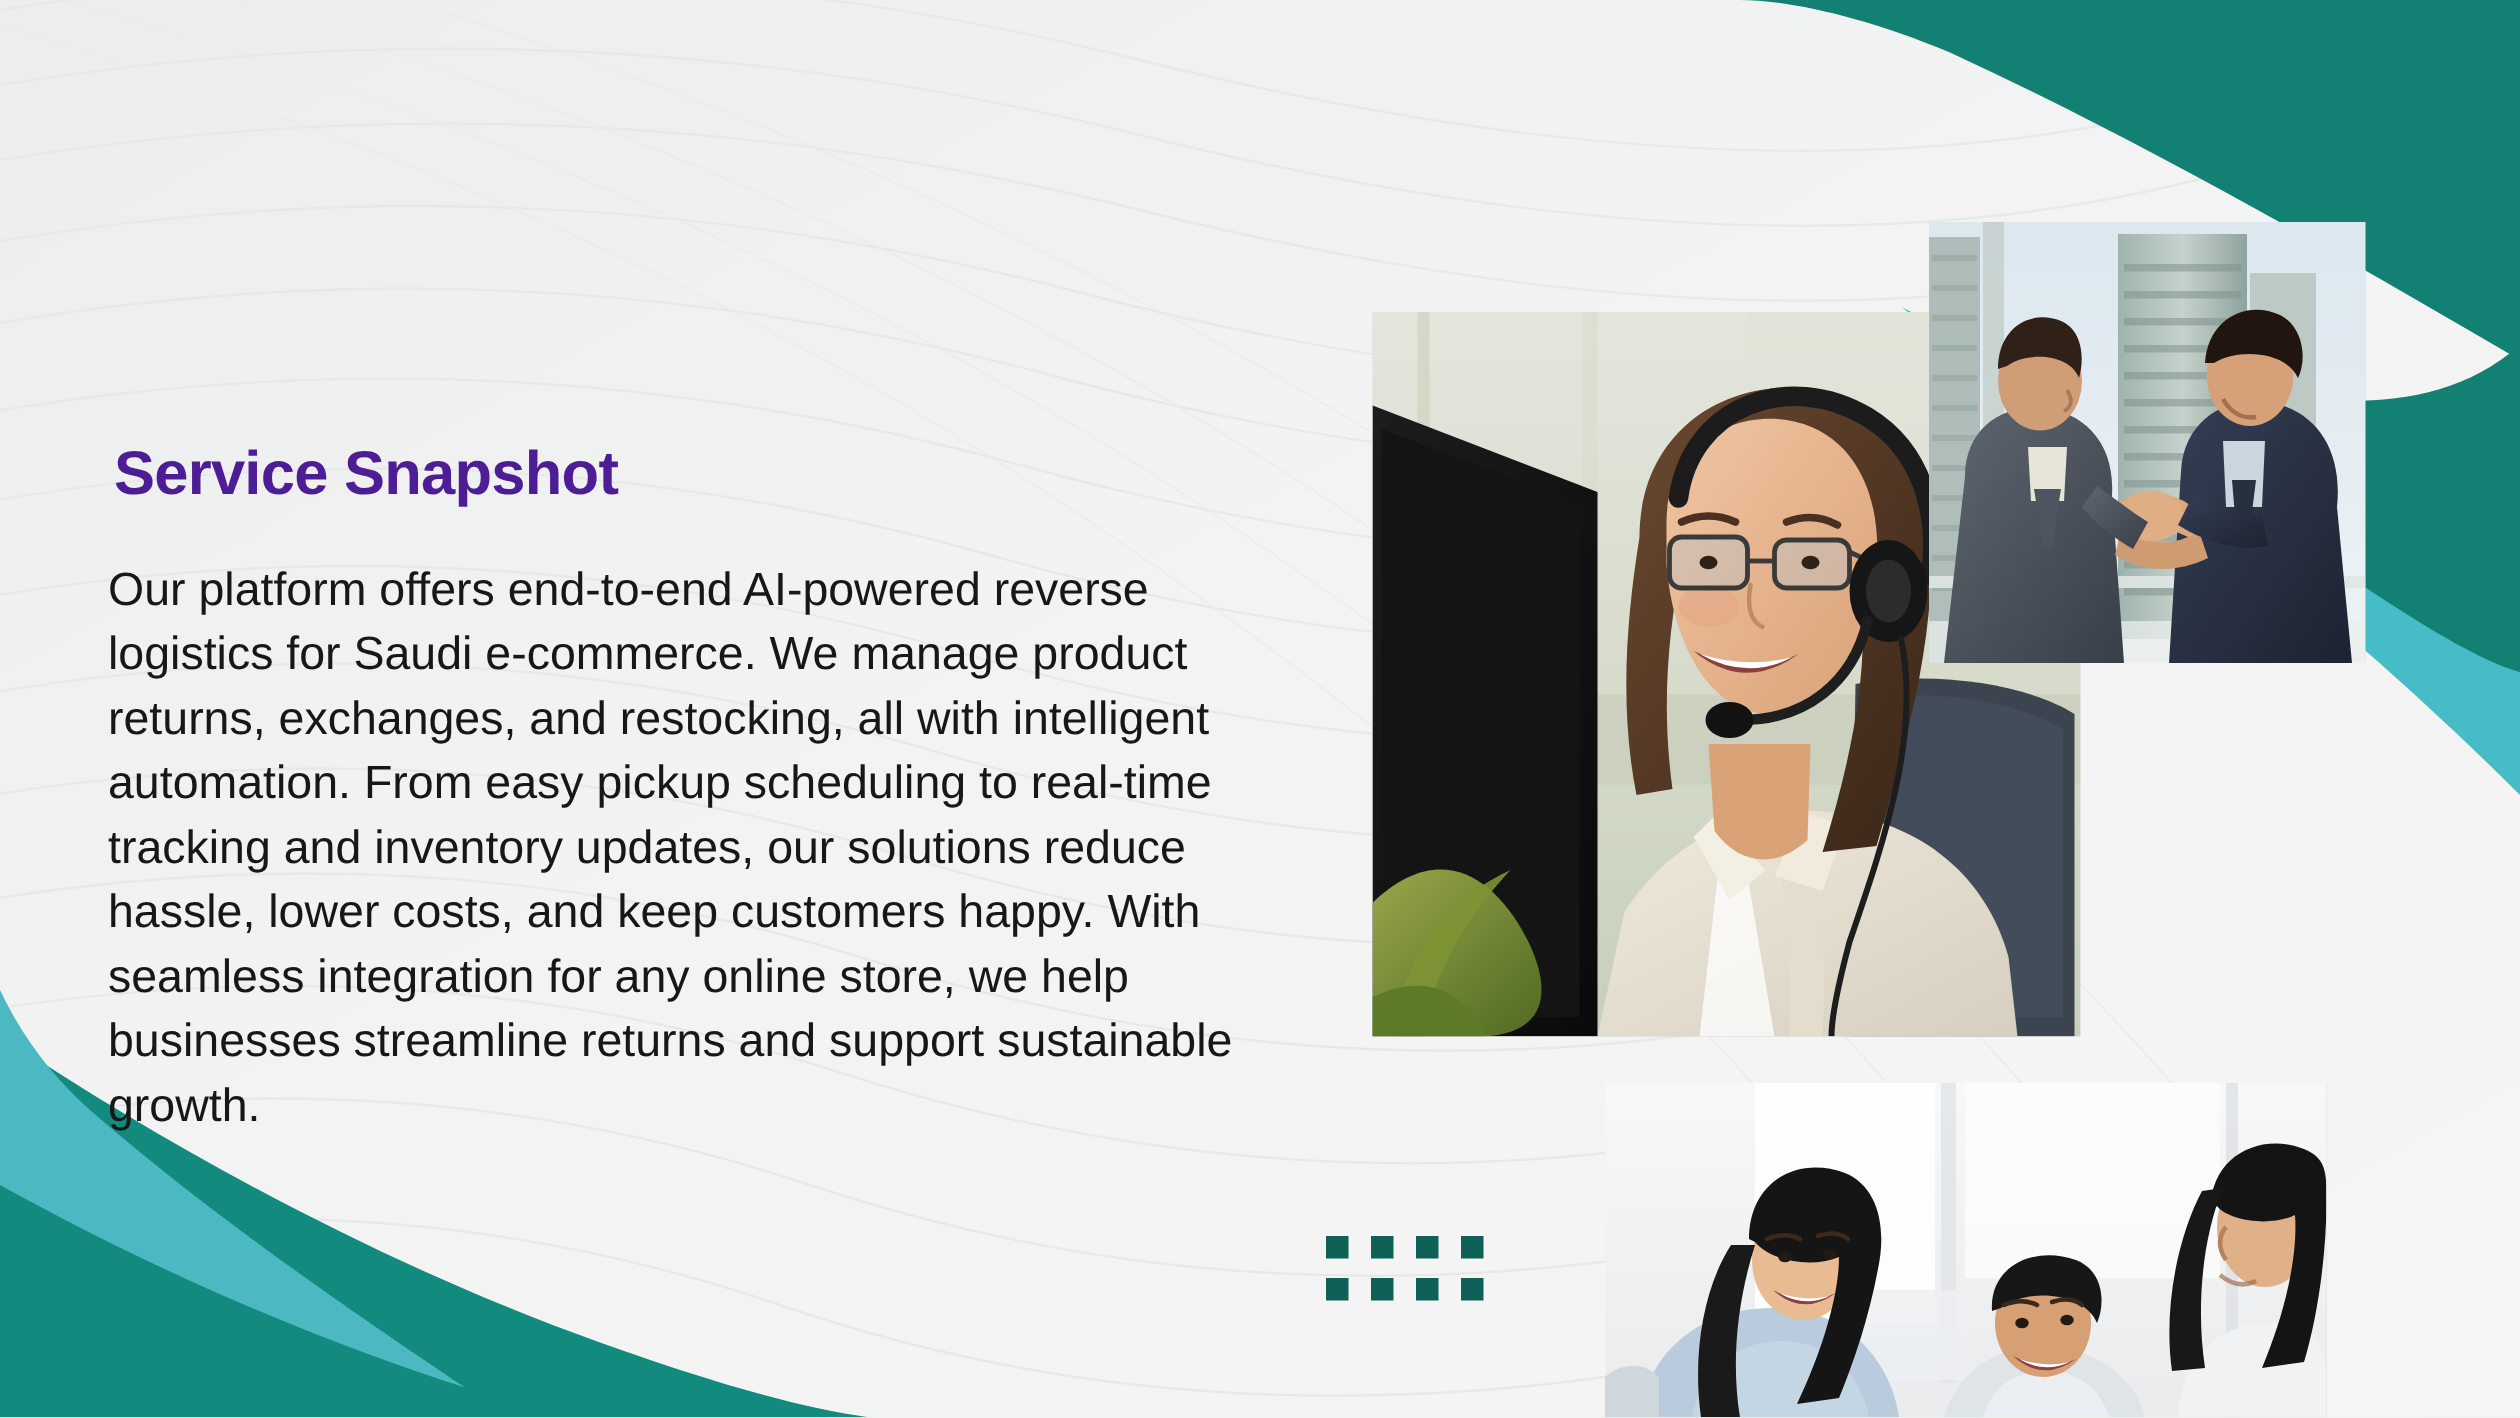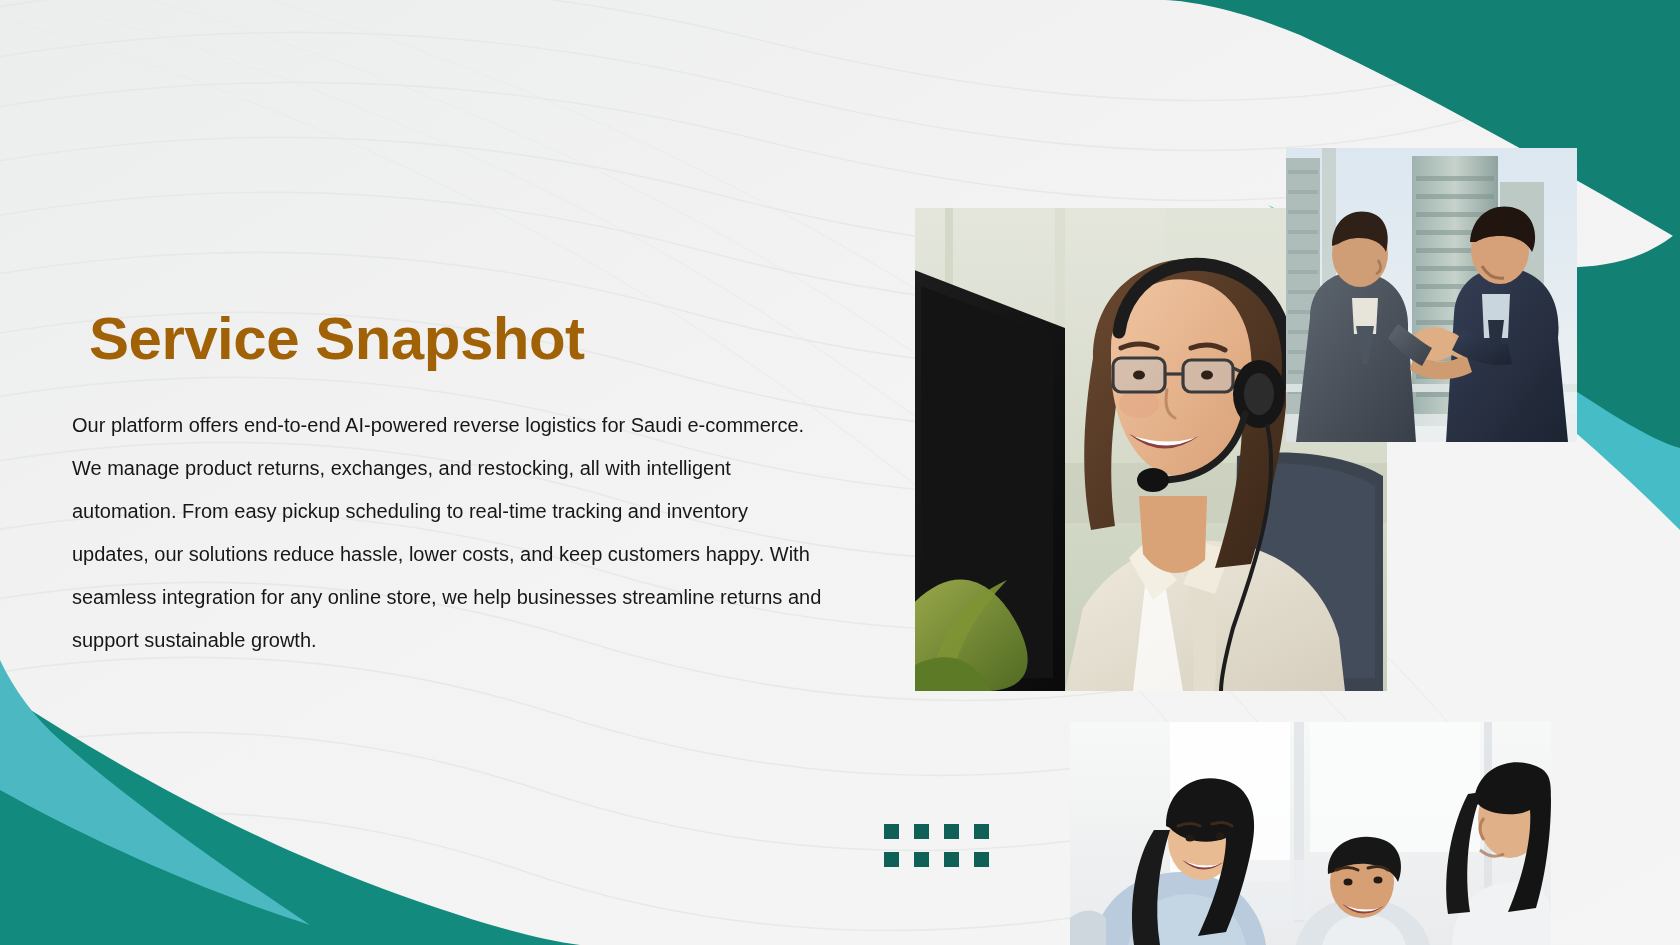--- a/index.html
+++ b/index.html
@@ -40,31 +40,31 @@
   }
 
   
   .text-col {
     position: absolute;
     left: 72px;
     top: 290px;
     width: 760px;
   }
   .page-title {
-    margin: 17px;
-    font-size: 60px;
+    margin: 4px;
+    font-size: 41px;
     line-height: 1.05;
     font-weight: bold;
     letter-spacing: -0.5px;
-    color: #a16207;
+    color: #4c1d95;
     font-family: "Liberation Sans", sans-serif;
   }
   .body-copy {
     margin: 34px 0 0 0;
-    font-size: 20px;
+    font-size: 31px;
     line-height: 43px;
     color: #171717;
     font-family: "Liberation Sans", sans-serif;
     width: 755px;
     font-weight: normal;
   }
 
   
   .dot-grid {
     position: absolute;

